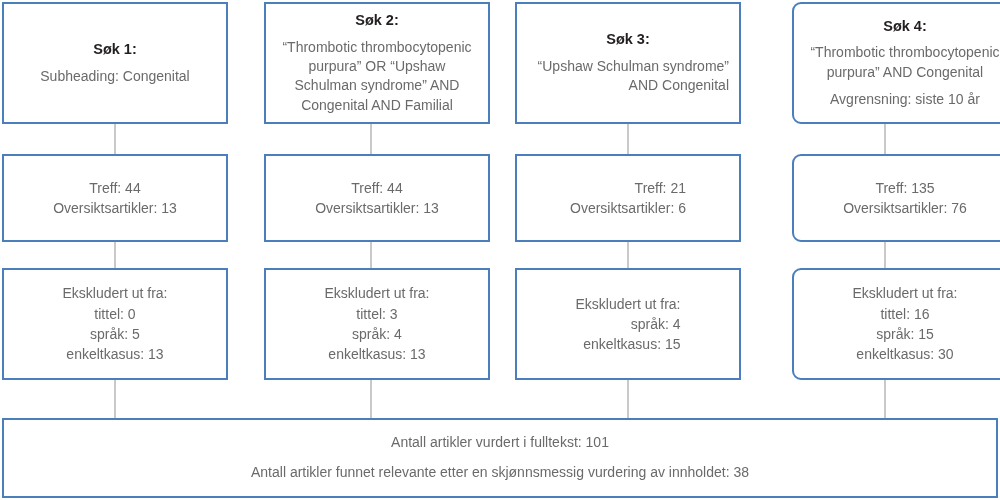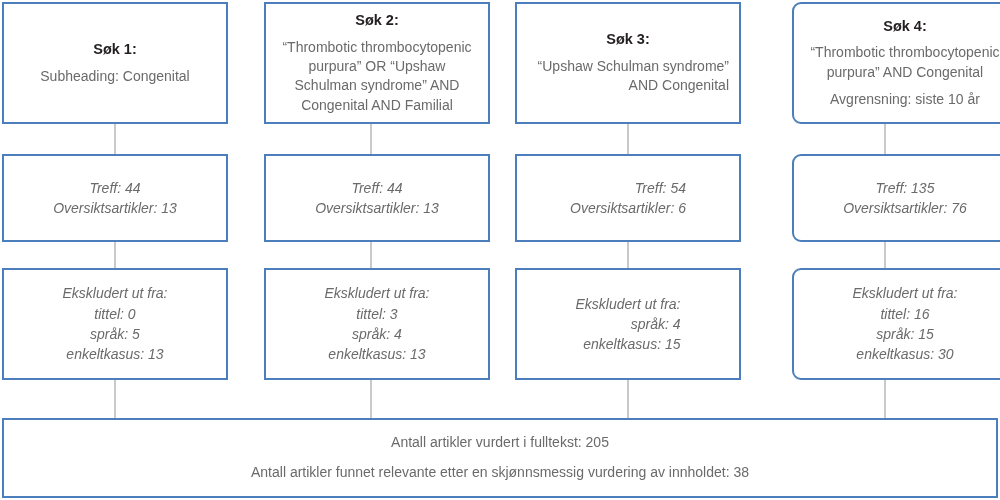--- a/index.html
+++ b/index.html
@@ -76,21 +76,21 @@
   .summary {
     position: absolute;
     left: 2px;
     top: 418px;
     width: 996px;
     height: 80px;
   }
   .summary .body { font-size: 14px; line-height: 1.4; }
   .summary .body + .body { margin-top: 10px; }
 
-  .stat-line { display: block; font-style: italic; }
+  .stat-line { display: block; }
 </style>
 </head>
 <body>
 
 <div id="flow">
 
   <div class="connector" style="left:114px; top:122px; height:34px;"></div>
   <div class="connector" style="left:114px; top:240px; height:30px;"></div>
   <div class="connector" style="left:114px; top:378px; height:42px;"></div>
 
@@ -136,21 +136,21 @@
 
   <div class="node row2 col2">
     <div class="body tight">
       <span class="stat-line">Treff: 44</span>
       <span class="stat-line">Oversiktsartikler: 13</span>
     </div>
   </div>
 
   <div class="node row2 col3">
     <div class="body tight">
-      <span class="stat-line">Treff: 54</span>
+      <span class="stat-line">Treff: 21</span>
       <span class="stat-line">Oversiktsartikler: 6</span>
     </div>
   </div>
 
   <div class="node row2 col4">
     <div class="body tight">
       <span class="stat-line">Treff: 135</span>
       <span class="stat-line">Oversiktsartikler: 76</span>
     </div>
   </div>
@@ -184,17 +184,17 @@
   <div class="node row3 col4">
     <div class="body tight">
       <span class="stat-line">Ekskludert ut fra:</span>
       <span class="stat-line">tittel: 16</span>
       <span class="stat-line">språk: 15</span>
       <span class="stat-line">enkeltkasus: 30</span>
     </div>
   </div>
 
   <div class="node summary">
-    <div class="body">Antall artikler vurdert i fulltekst: 205</div>
+    <div class="body">Antall artikler vurdert i fulltekst: 101</div>
     <div class="body">Antall artikler funnet relevante etter en skjønnsmessig vurdering av innholdet: 38</div>
   </div>
 
 </div>
 
 </body></html>

